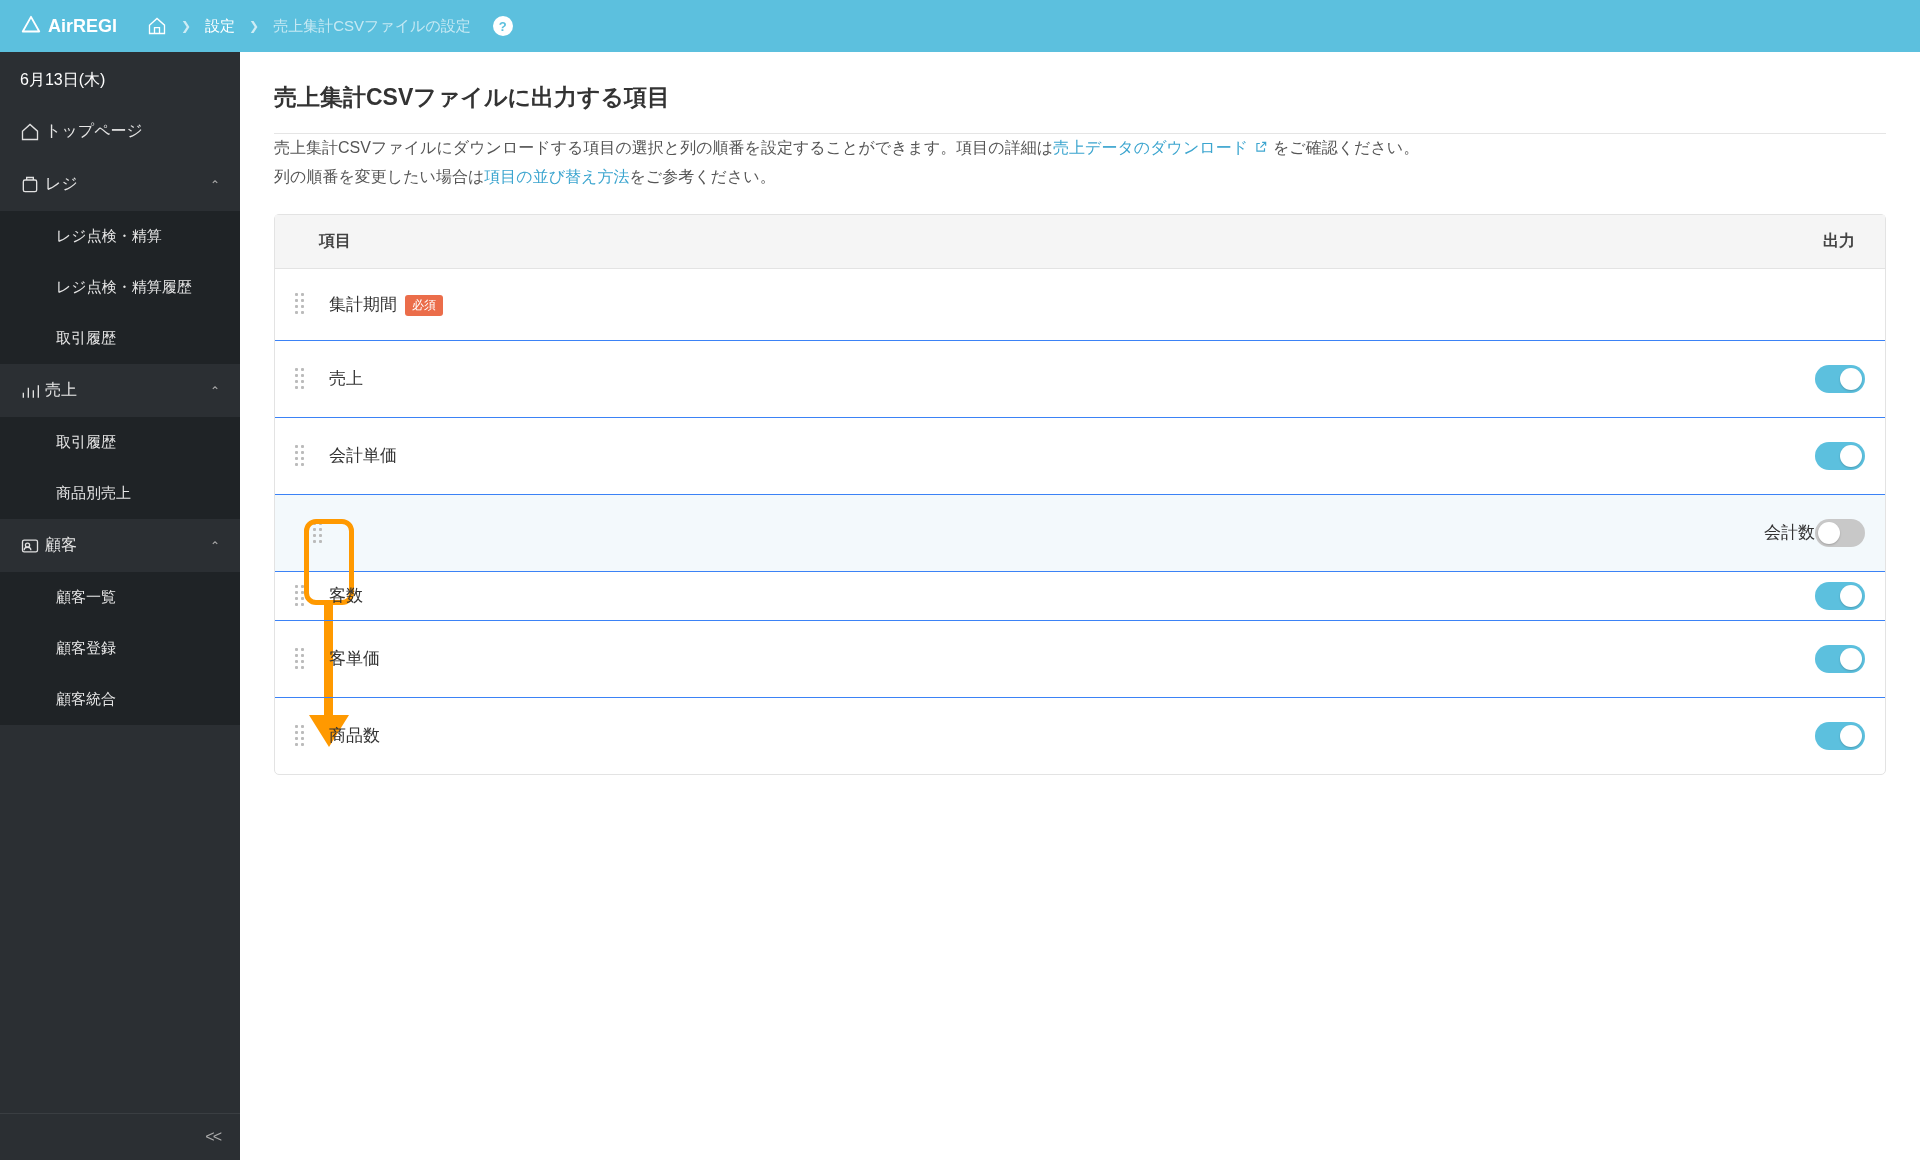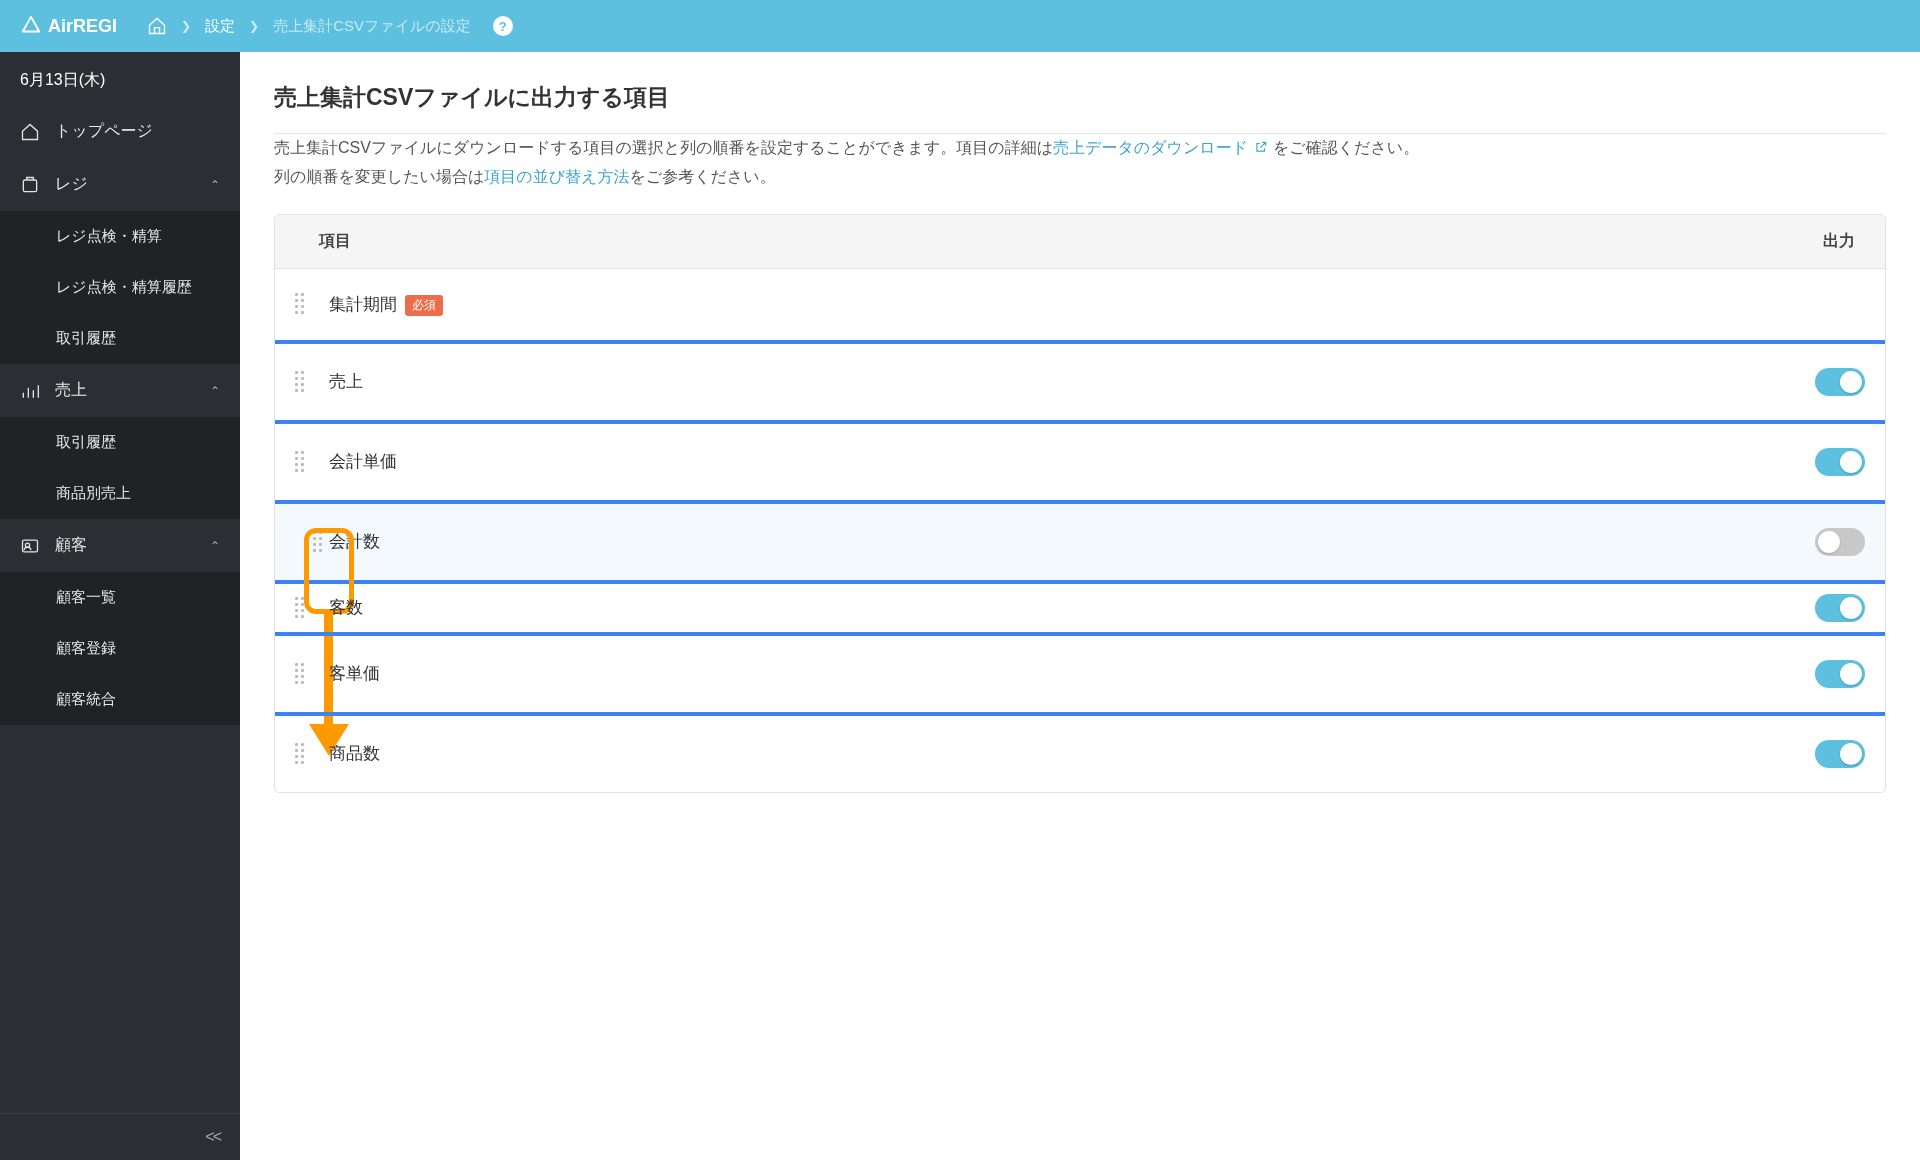--- a/index.html
+++ b/index.html
@@ -16,42 +16,42 @@
 .breadcrumb .bc-item { color: #fff; }
 .breadcrumb .bc-item.dim { color: rgba(255,255,255,0.65); }
 .help-icon { width: 20px; height: 20px; background: #fff; color: #5cc0de; border-radius: 50%; display: inline-flex; align-items: center; justify-content: center; font-size: 13px; font-weight: bold; margin-left: 8px; }
 
 
 .body { display: flex; flex: 1; overflow: hidden; }
 
 
 .sidebar { width: 240px; background: #2b2f33; color: #e1e1e1; display: flex; flex-direction: column; overflow-y: auto; }
 .date { padding: 18px 20px 14px; font-size: 16px; color: #fff; }
-.nav-item { display: flex; align-items: center; padding: 16px 20px; gap: 15px; cursor: pointer; font-size: 16px; color: #e6e6e6; }
+.nav-item { display: flex; align-items: center; padding: 16px 20px; gap: 5px; cursor: pointer; font-size: 16px; color: #e6e6e6; }
 .nav-item.sub { padding-left: 56px; background: #1f2326; font-size: 15px; }
 .nav-item .nav-icon { width: 20px; height: 20px; flex-shrink: 0; }
 .nav-item .label { flex: 1; }
 .nav-item .expand { font-size: 12px; color: #aaa; }
 .collapse-btn { margin-top: auto; padding: 14px 20px; text-align: right; color: #aaa; font-size: 16px; letter-spacing: -2px; border-top: 1px solid #3a3e42; cursor: pointer; }
 
 
 .main { flex: 1; overflow-y: auto; background: #fff; padding: 30px 34px; }
 .page-title { font-size: 23px; font-weight: 600; color: #333; margin-bottom: 20px; }
 .description { font-size: 16px; color: #555; line-height: 1.8; border-top: 1px solid #e5e5e5; }
 .description a { color: #3ca5cf; text-decoration: none; }
 .ext-icon { width: 14px; height: 14px; display: inline-block; vertical-align: -1px; margin-left: 2px; }
 
 .table { margin-top: 22px; border: 1px solid #e3e3e3; border-radius: 5px; overflow: visible; }
 .table-header { display: flex; background: #f5f5f5; padding: 16px 30px; font-size: 16px; font-weight: 600; color: #444; border-bottom: 1px solid #e3e3e3; }
 .table-header .col-item { flex: 1; padding-left: 14px; }
 .table-header .col-out { width: 80px; text-align: right; }
 
-.row { display: flex; align-items: center; padding: 24px 20px; border-bottom: 4px solid #3b82f6; position: relative; }
+.row { display: flex; align-items: center; padding: 24px 20px; border-bottom: 1px solid #3b82f6; position: relative; }
 .row:last-child { border-bottom: none; }
-.row.highlighted { background: #f3f9fc; }
+.row.highlighted { background: #f3f9fc; text-align: right; }
 .drag-handle { width: 14px; height: 22px; display: grid; grid-template-columns: repeat(2, 3px); grid-auto-rows: 3px; gap: 3px; margin-right: 20px; cursor: grab; }
 .drag-handle span { background: #bbb; border-radius: 1px; }
 .row-label { flex: 1; font-size: 17px; color: #333; }
 .required-badge { display: inline-block; background: #eb6d4a; color: #fff; font-size: 12px; padding: 2px 7px; border-radius: 3px; margin-left: 8px; vertical-align: 1px; }
 
 .toggle { width: 50px; height: 28px; border-radius: 14px; position: relative; cursor: pointer; transition: background .2s; }
 .toggle.on { background: #5cc0de; }
 .toggle.off { background: #c8c8c8; }
 .toggle .knob { width: 22px; height: 22px; background: #fff; border-radius: 50%; position: absolute; top: 3px; transition: left .2s; box-shadow: 0 1px 2px rgba(0,0,0,.2); }
 .toggle.on .knob { left: 25px; }

